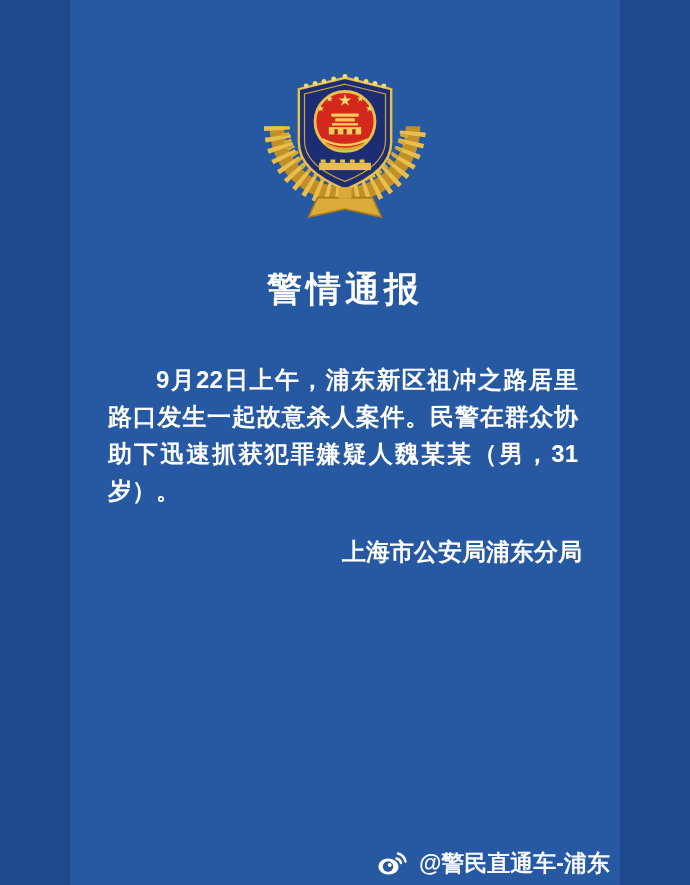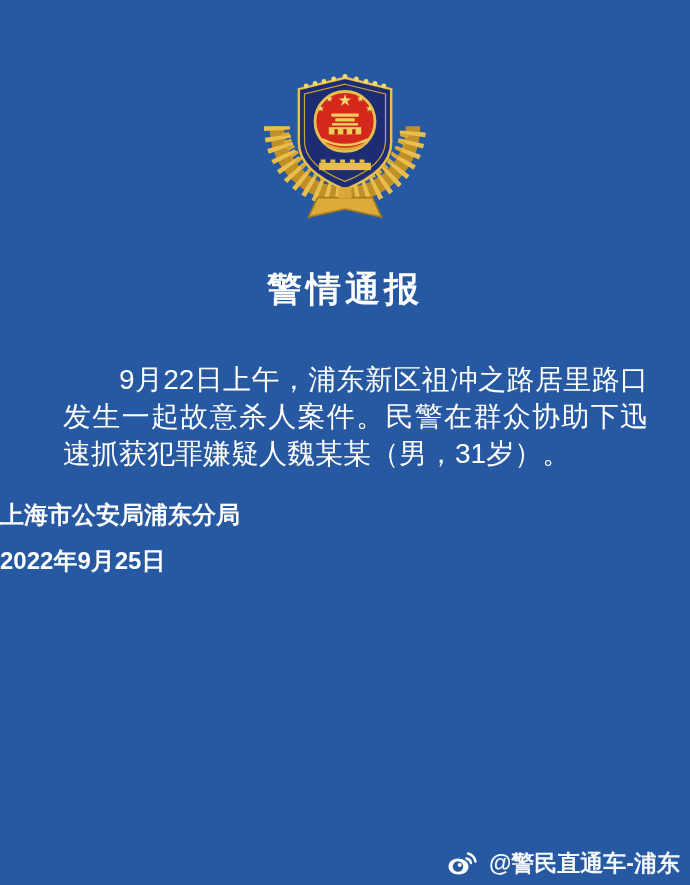--- a/index.html
+++ b/index.html
@@ -1,45 +1,46 @@
 <!DOCTYPE html>
 <html><head>
 <meta charset="utf-8">
 <style>
   html,body{margin:0;padding:0;background:#1c4a8c;}
   .poster{
     position:relative;
-    width:690px;height:885px;
+    width:550px;height:885px;
     background:#2659a1;
     color:#ffffff;
     font-family:"Liberation Sans","DejaVu Sans",sans-serif;
     overflow:hidden;
     margin:0 auto;
   }
   .emblem-wrap{
     display:flex;justify-content:center;
     padding-top:68px;
   }
   .title{
     margin:40px 0 0 0;
     text-align:center;
     font-size:35px;
     font-weight:700;
     letter-spacing:4px;
   }
   .body-text{
-    margin:48px 42px 0 63px;
-    font-size:28px;
+    margin:48px 42px 0 38px;
+    font-size:24px;
     line-height:37px;
-    font-weight:400;
+    font-weight:700;
     text-align:justify;
   }
   .body-text p{margin:0;text-indent:2em;}
   .sig-block{
     margin:20px 38px 0 0;
+    text-align:right;
     font-size:24px;
     font-weight:600;
     line-height:46px;
   }
   .watermark{
     position:absolute;
     right:10px;bottom:6px;
     display:flex;align-items:center;gap:12px;
     font-size:23px;font-weight:600;
     color:rgba(255,255,255,0.96);
@@ -107,21 +108,20 @@
   </div>
 
   <h1 class="title">警情通报</h1>
 
   <div class="body-text">
     <p>9月22日上午，浦东新区祖冲之路居里路口发生一起故意杀人案件。民警在群众协助下迅速抓获犯罪嫌疑人魏某某（男，31岁）。</p>
   </div>
 
   <div class="sig-block">
     <div>上海市公安局浦东分局</div>
-    <div>2022年9月25日</div>
   </div>
 
   <div class="watermark">
     <svg viewBox="0 0 30 26" width="30" height="26" aria-hidden="true">
       <g fill="none" stroke="#ffffff" stroke-width="2.4" stroke-linecap="round">
         <path d="M19.5,7.5 A5.5,5.5 0 0 1 24,12"></path>
         <path d="M21,2.5 A10.5,10.5 0 0 1 28.5,10.5"></path>
       </g>
       <path d="M11,7.5 C5,7.5 1.5,11.5 1.5,15.5 C1.5,20 6,23.5 11.5,23.5 C17,23.5 21.5,20.5 21.5,16 C21.5,11.5 17,7.5 11,7.5 Z" fill="#ffffff"></path>
       <circle cx="11" cy="15.5" r="5.2" fill="#2659a1"></circle>

